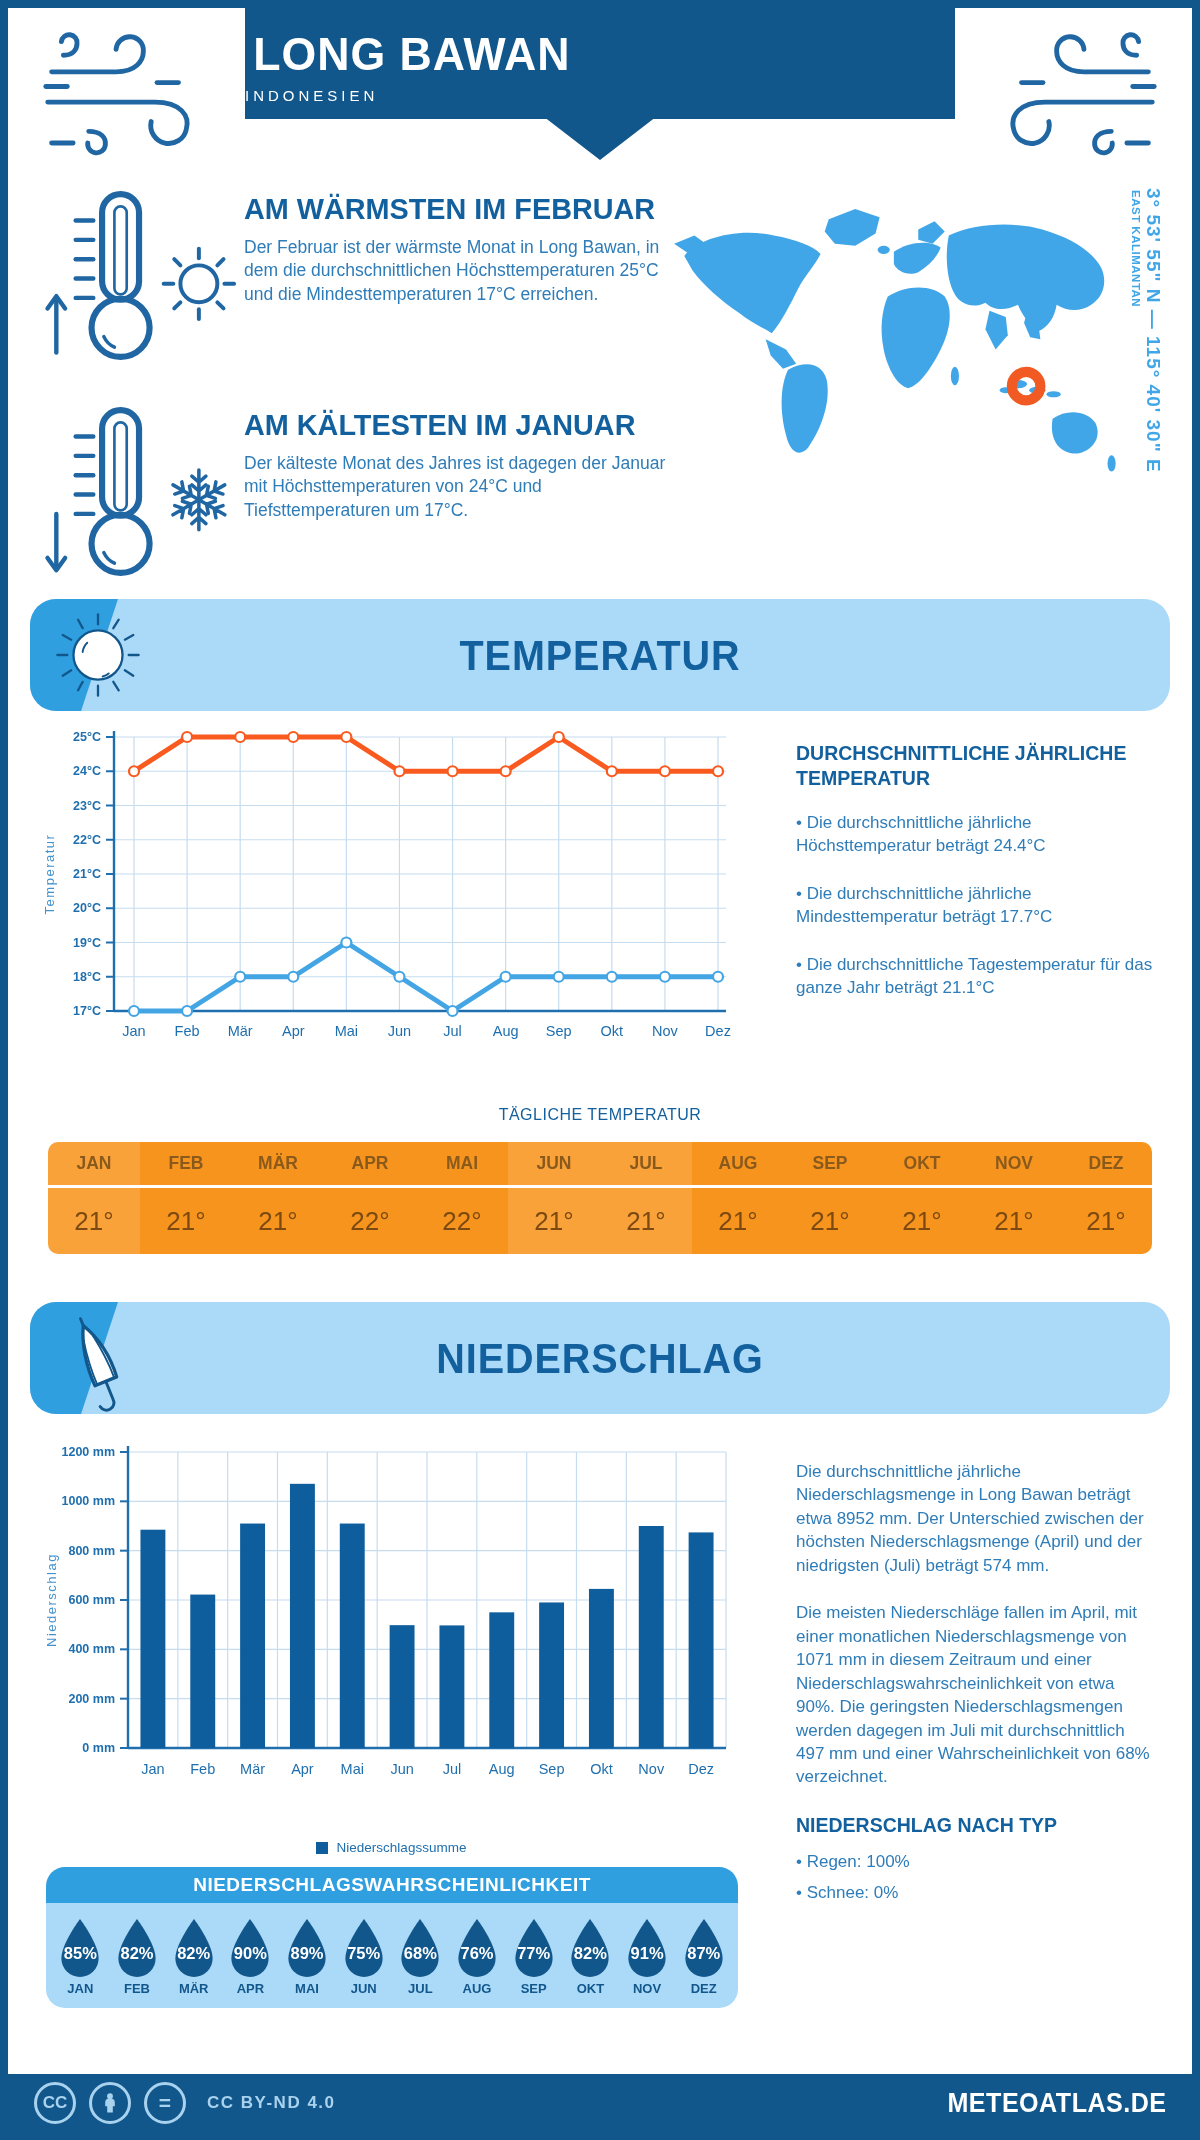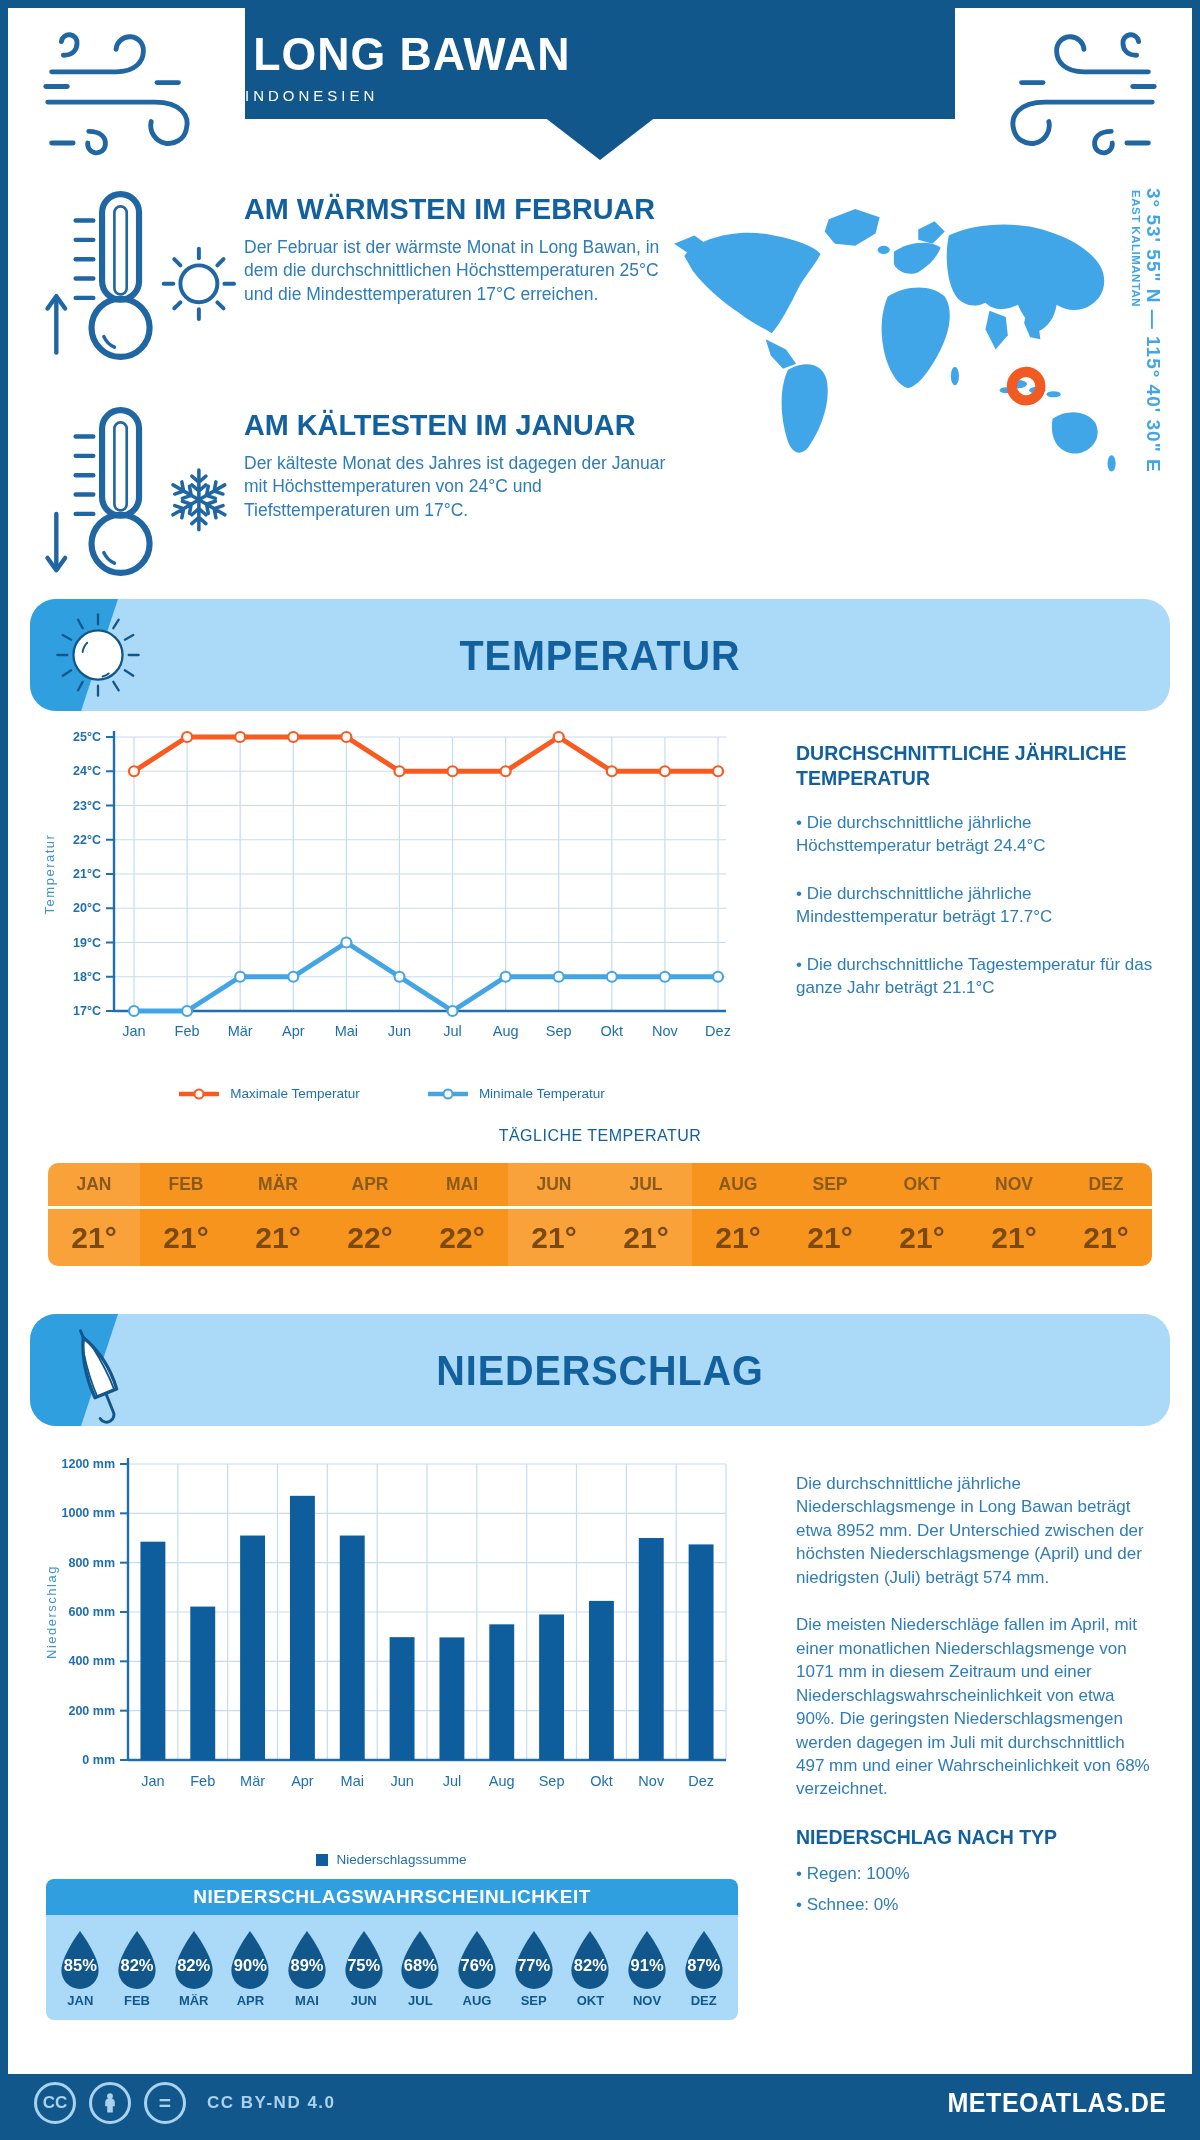--- a/index.html
+++ b/index.html
@@ -63,29 +63,29 @@
   .legend-item{display:flex;align-items:center;gap:9px;font-size:13.5px;color:var(--tick)}
 
   
   .daily-title{display:block;text-align:center;margin-top:26px;font-size:16px;font-weight:normal;
                color:var(--head);letter-spacing:.5px}
   .daily-table{margin:18px 40px 0;display:grid;grid-template-columns:repeat(12,1fr);
                border-radius:10px;overflow:hidden}
   .daily-table .th{height:46px;display:flex;align-items:center;justify-content:center;
                    font-size:17.5px;font-weight:bold;color:var(--brown);
                    background:var(--torange);border-bottom:3px solid #fff}
-  .daily-table .td{height:57px;display:flex;align-items:center;justify-content:center;
-                   font-size:30px;font-weight:bold;color:var(--brown2);background:var(--torange)}
+  .daily-table .td{height:66px;display:flex;align-items:center;justify-content:center;
+                   font-size:26px;font-weight:normal;color:var(--brown2);background:var(--torange)}
   .daily-table .light{background:var(--torangel)}
 
   .precip-banner{margin-top:48px}
   .precip-cols{margin-top:16px}
 
   
-  .prob-panel{margin:12px 0 0 8px;width:692px;border-radius:8px;overflow:hidden}
+  .prob-panel{margin:12px 0 0 8px;width:692px;border-radius:19px;overflow:hidden}
   .prob-header{height:36px;background:var(--mid);color:#fff;display:flex;align-items:center;
                justify-content:center;font-size:19px;font-weight:bold;letter-spacing:.5px}
   .prob-body{background:var(--lightb);display:flex;padding:14px 6px 12px}
   .drop{flex:1;position:relative;display:flex;flex-direction:column;align-items:center}
   .drop svg{width:46px;height:60px}
   .drop .pct{position:absolute;top:27px;left:0;right:0;text-align:center;
              color:#fff;font-size:16.5px;font-weight:bold}
   .drop .mon{margin-top:4px;font-size:13px;font-weight:bold;color:var(--dark)}
 
   
@@ -341,36 +341,20 @@
           <circle cx="255.27272727272728" cy="265.75" r="5" fill="#fff" stroke="#44a5e4" stroke-width="2.2"></circle>
           <circle cx="308.3636363636364" cy="231.5" r="5" fill="#fff" stroke="#44a5e4" stroke-width="2.2"></circle>
           <circle cx="361.4545454545455" cy="265.75" r="5" fill="#fff" stroke="#44a5e4" stroke-width="2.2"></circle>
           <circle cx="414.54545454545456" cy="300" r="5" fill="#fff" stroke="#44a5e4" stroke-width="2.2"></circle>
           <circle cx="467.6363636363636" cy="265.75" r="5" fill="#fff" stroke="#44a5e4" stroke-width="2.2"></circle>
           <circle cx="520.7272727272727" cy="265.75" r="5" fill="#fff" stroke="#44a5e4" stroke-width="2.2"></circle>
           <circle cx="573.8181818181819" cy="265.75" r="5" fill="#fff" stroke="#44a5e4" stroke-width="2.2"></circle>
           <circle cx="626.909090909091" cy="265.75" r="5" fill="#fff" stroke="#44a5e4" stroke-width="2.2"></circle>
           <circle cx="680" cy="265.75" r="5" fill="#fff" stroke="#44a5e4" stroke-width="2.2"></circle>
         </svg>
-      <div class="legend" id="temp-legend">
-          <div class="legend-item">
-            <svg width="44" height="12">
-              <line x1="2" y1="6" x2="42" y2="6" stroke="#f95a20" stroke-width="4.5"></line>
-              <circle cx="22" cy="6" r="4.5" fill="#fff" stroke="#f95a20" stroke-width="2"></circle>
-            </svg>
-            <span>Maximale Temperatur</span>
-          </div>
-          <div class="legend-item">
-            <svg width="44" height="12">
-              <line x1="2" y1="6" x2="42" y2="6" stroke="#44a5e4" stroke-width="4.5"></line>
-              <circle cx="22" cy="6" r="4.5" fill="#fff" stroke="#44a5e4" stroke-width="2"></circle>
-            </svg>
-            <span>Minimale Temperatur</span>
-          </div>
-        </div>
     </div>
     <div class="text-col">
       <h3>DURCHSCHNITTLICHE JÄHRLICHE TEMPERATUR</h3>
       <p>• Die durchschnittliche jährliche Höchsttemperatur beträgt 24.4°C</p>
       <p>• Die durchschnittliche jährliche Mindesttemperatur beträgt 17.7°C</p>
       <p>• Die durchschnittliche Tagestemperatur für das ganze Jahr beträgt 21.1°C</p>
     </div>
   </div>
 
   <span class="daily-title">TÄGLICHE TEMPERATUR</span>

